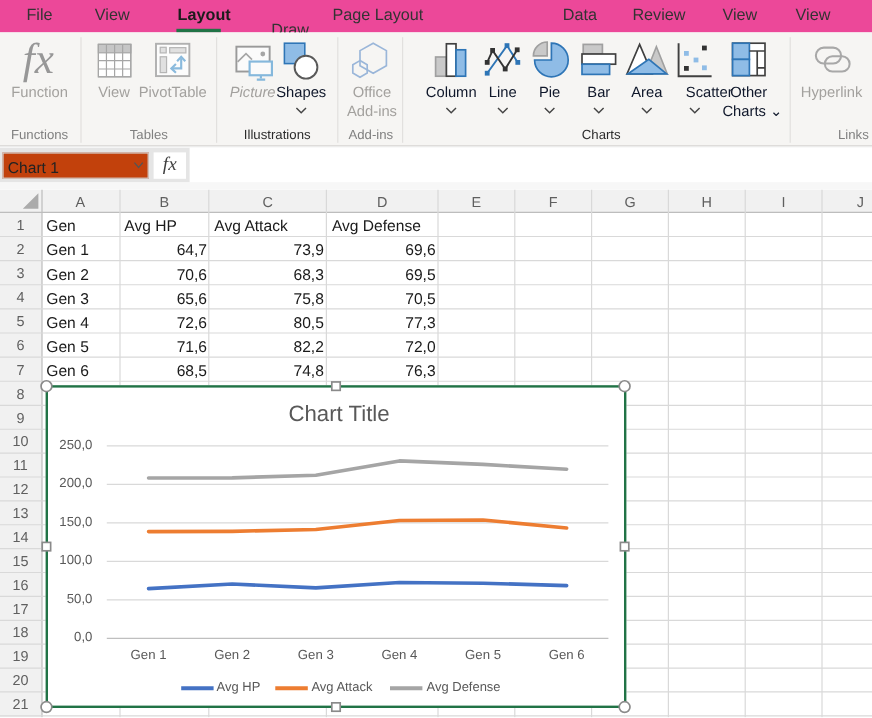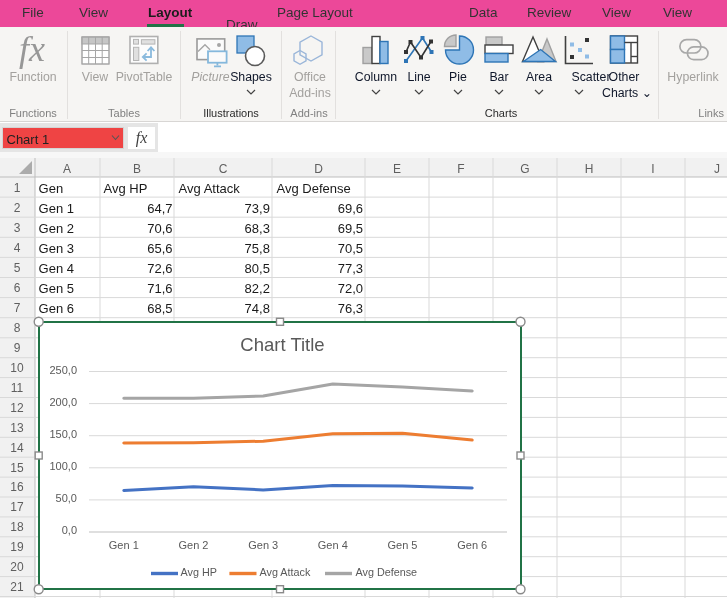--- a/index.html
+++ b/index.html
@@ -170,21 +170,21 @@
     <path d="M372,2 l4,4 4,-4"></path>
     <path d="M415,2 l4,4 4,-4"></path>
     <path d="M454,2 l4,4 4,-4"></path>
     <path d="M495,2 l4,4 4,-4"></path>
     <path d="M535,2 l4,4 4,-4"></path>
     <path d="M575,2 l4,4 4,-4"></path>
   </g>
 </svg>
 
 <div class="abs" style="left:0;top:123px;width:727px;height:29px;background:#e5e5e5;"></div>
-<div class="abs" style="left:2px;top:127px;width:122px;height:22px;background:#ef4444;border:1px solid #d4d4d4;font-size:13px;color:#222;line-height:23px;padding-left:3.5px;">Chart 1</div>
+<div class="abs" style="left:2px;top:127px;width:122px;height:22px;background:#c2410c;border:1px solid #d4d4d4;font-size:13px;color:#222;line-height:23px;padding-left:3.5px;">Chart 1</div>
 <svg class="abs" style="left:111px;top:134px;" width="10" height="8">
     <path d="M1,1.5 l3.5,4 3.5,-4" fill="none" stroke="#555" stroke-width="1.1"></path>
   </svg>
 <div class="abs" style="left:128px;top:127px;width:27px;height:22px;background:#fff;font-family:'Liberation Serif',serif;font-style:italic;font-size:16px;color:#3f3f3f;text-align:center;line-height:21px;">fx</div>
 <div class="abs" style="left:158px;top:123px;width:569px;height:29px;background:#fff;"></div>
 <div class="abs" style="left:0;top:152px;width:727px;height:6px;background:#f7f7f7;"></div>
 
 <div class="abs" style="left:0;top:158px;width:727px;height:440px;background:#fff;">
 <svg width="727" height="440" viewBox="0 0 727 440">
 

